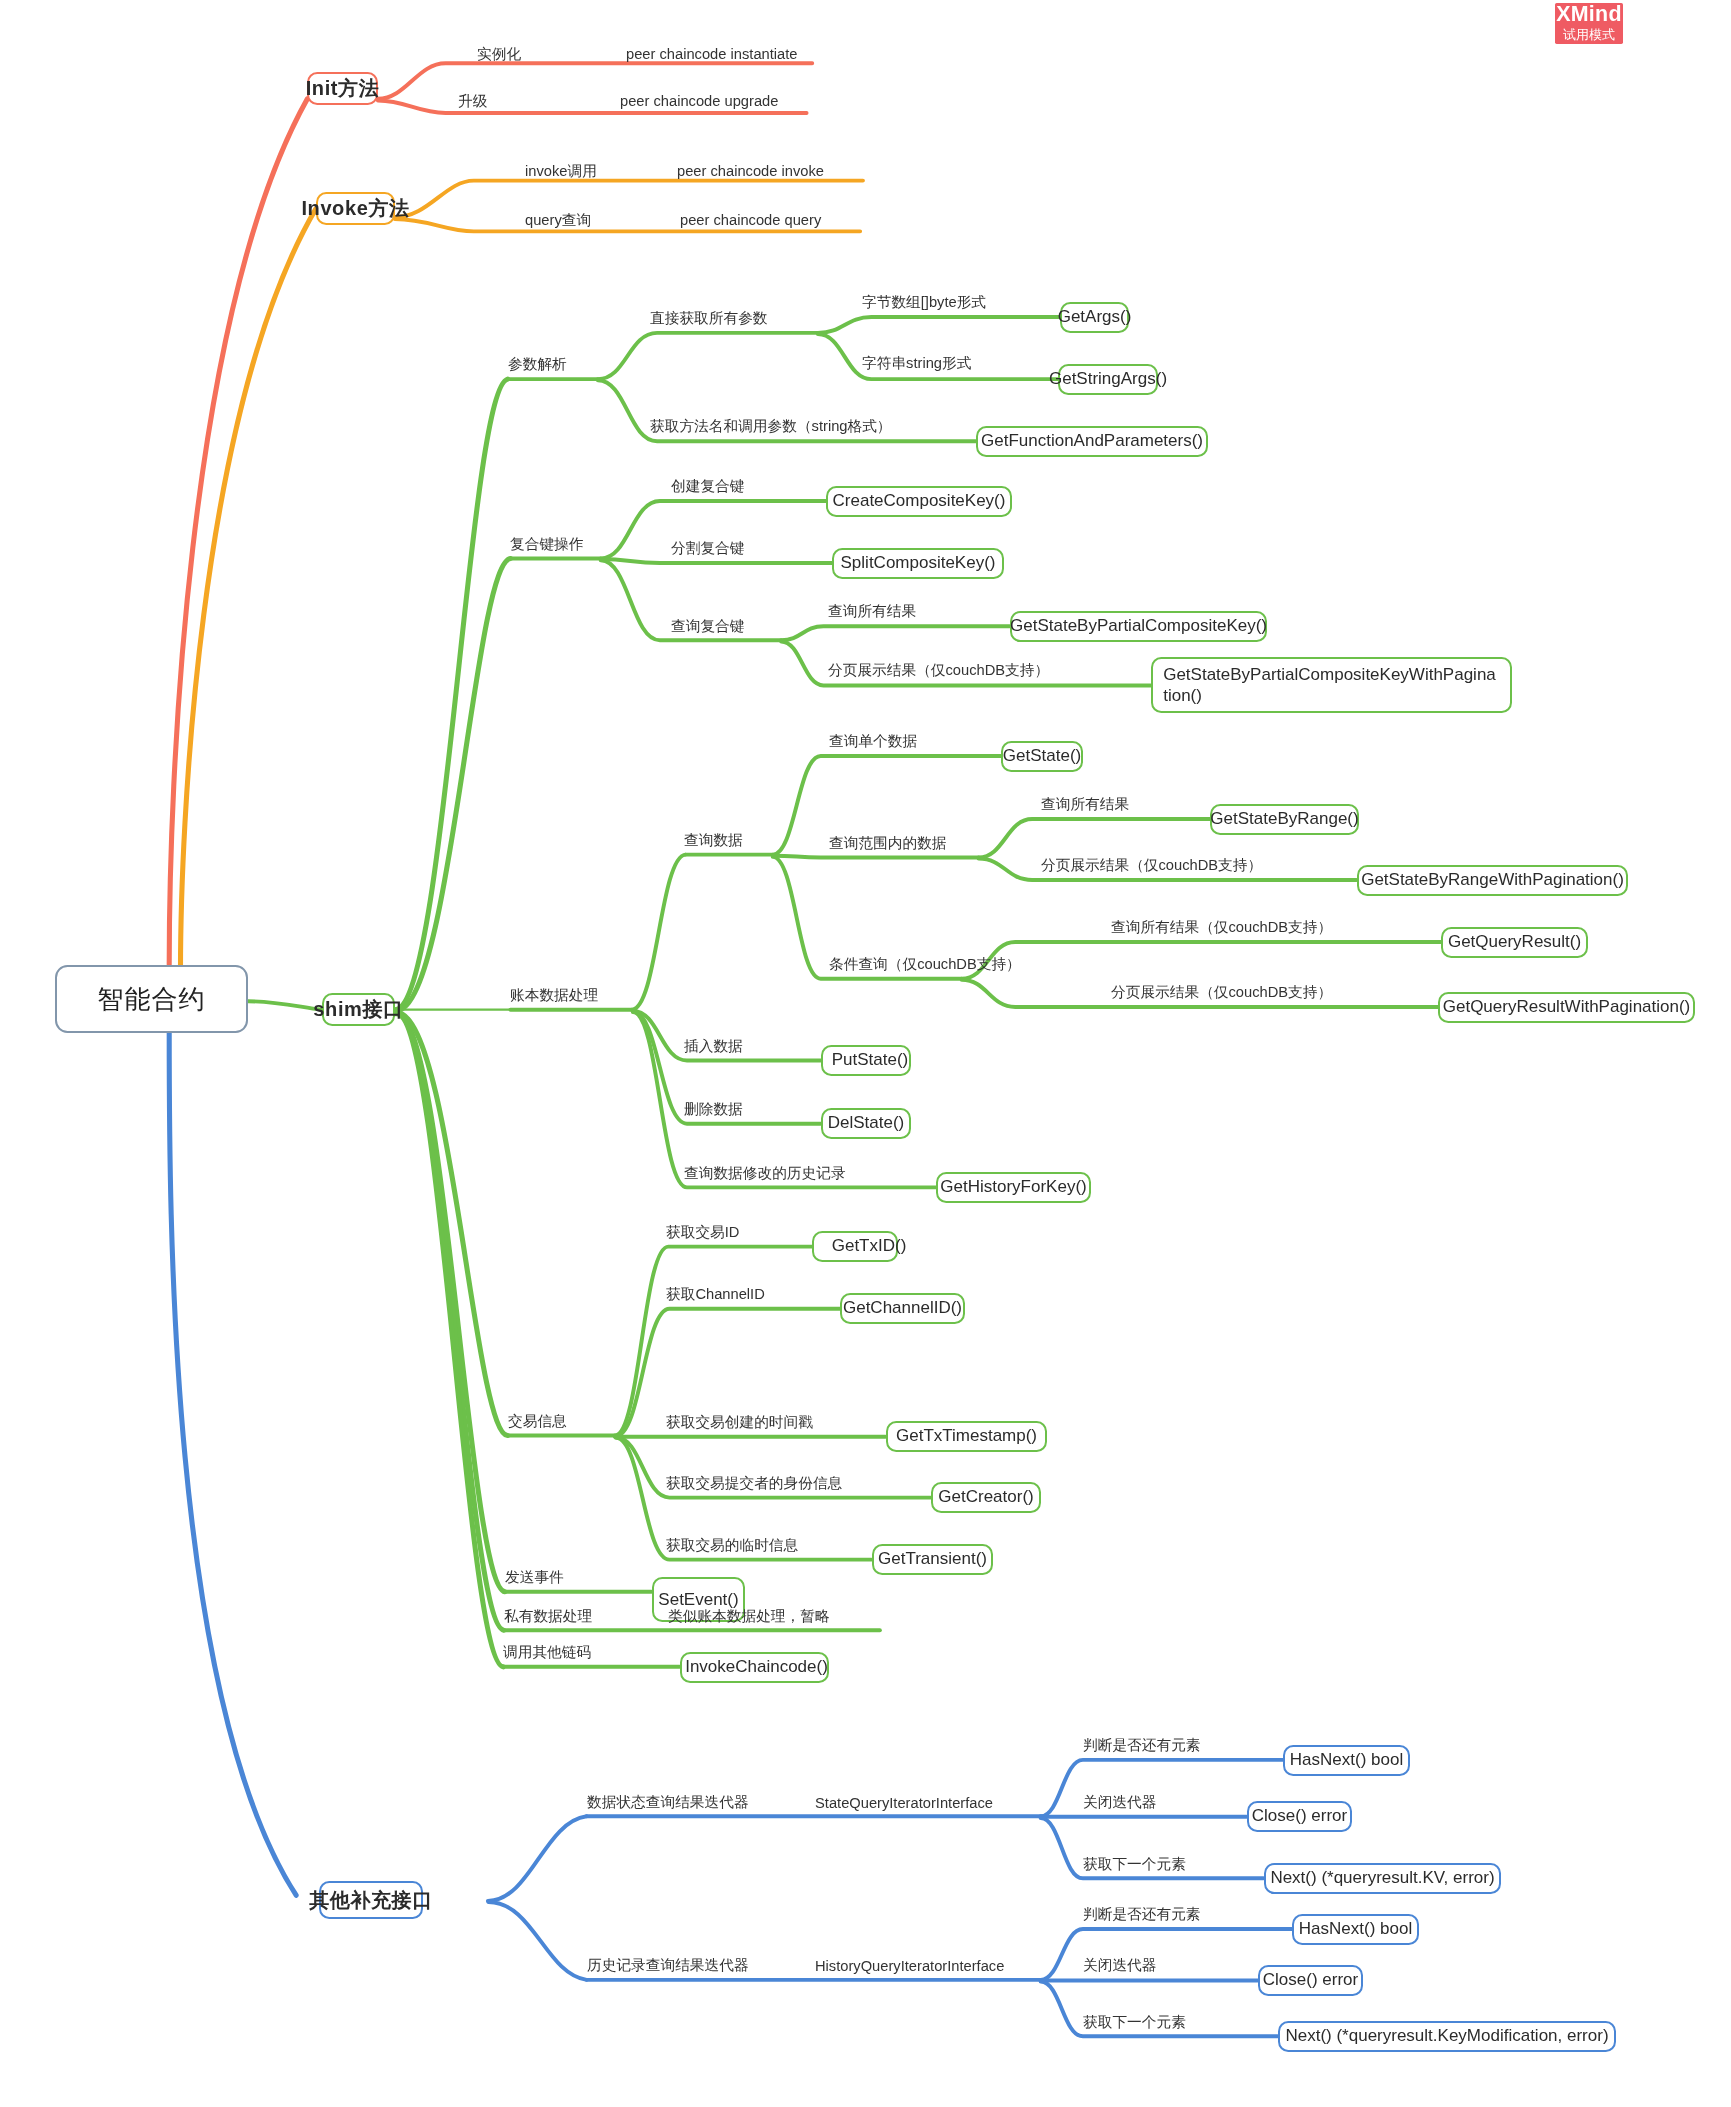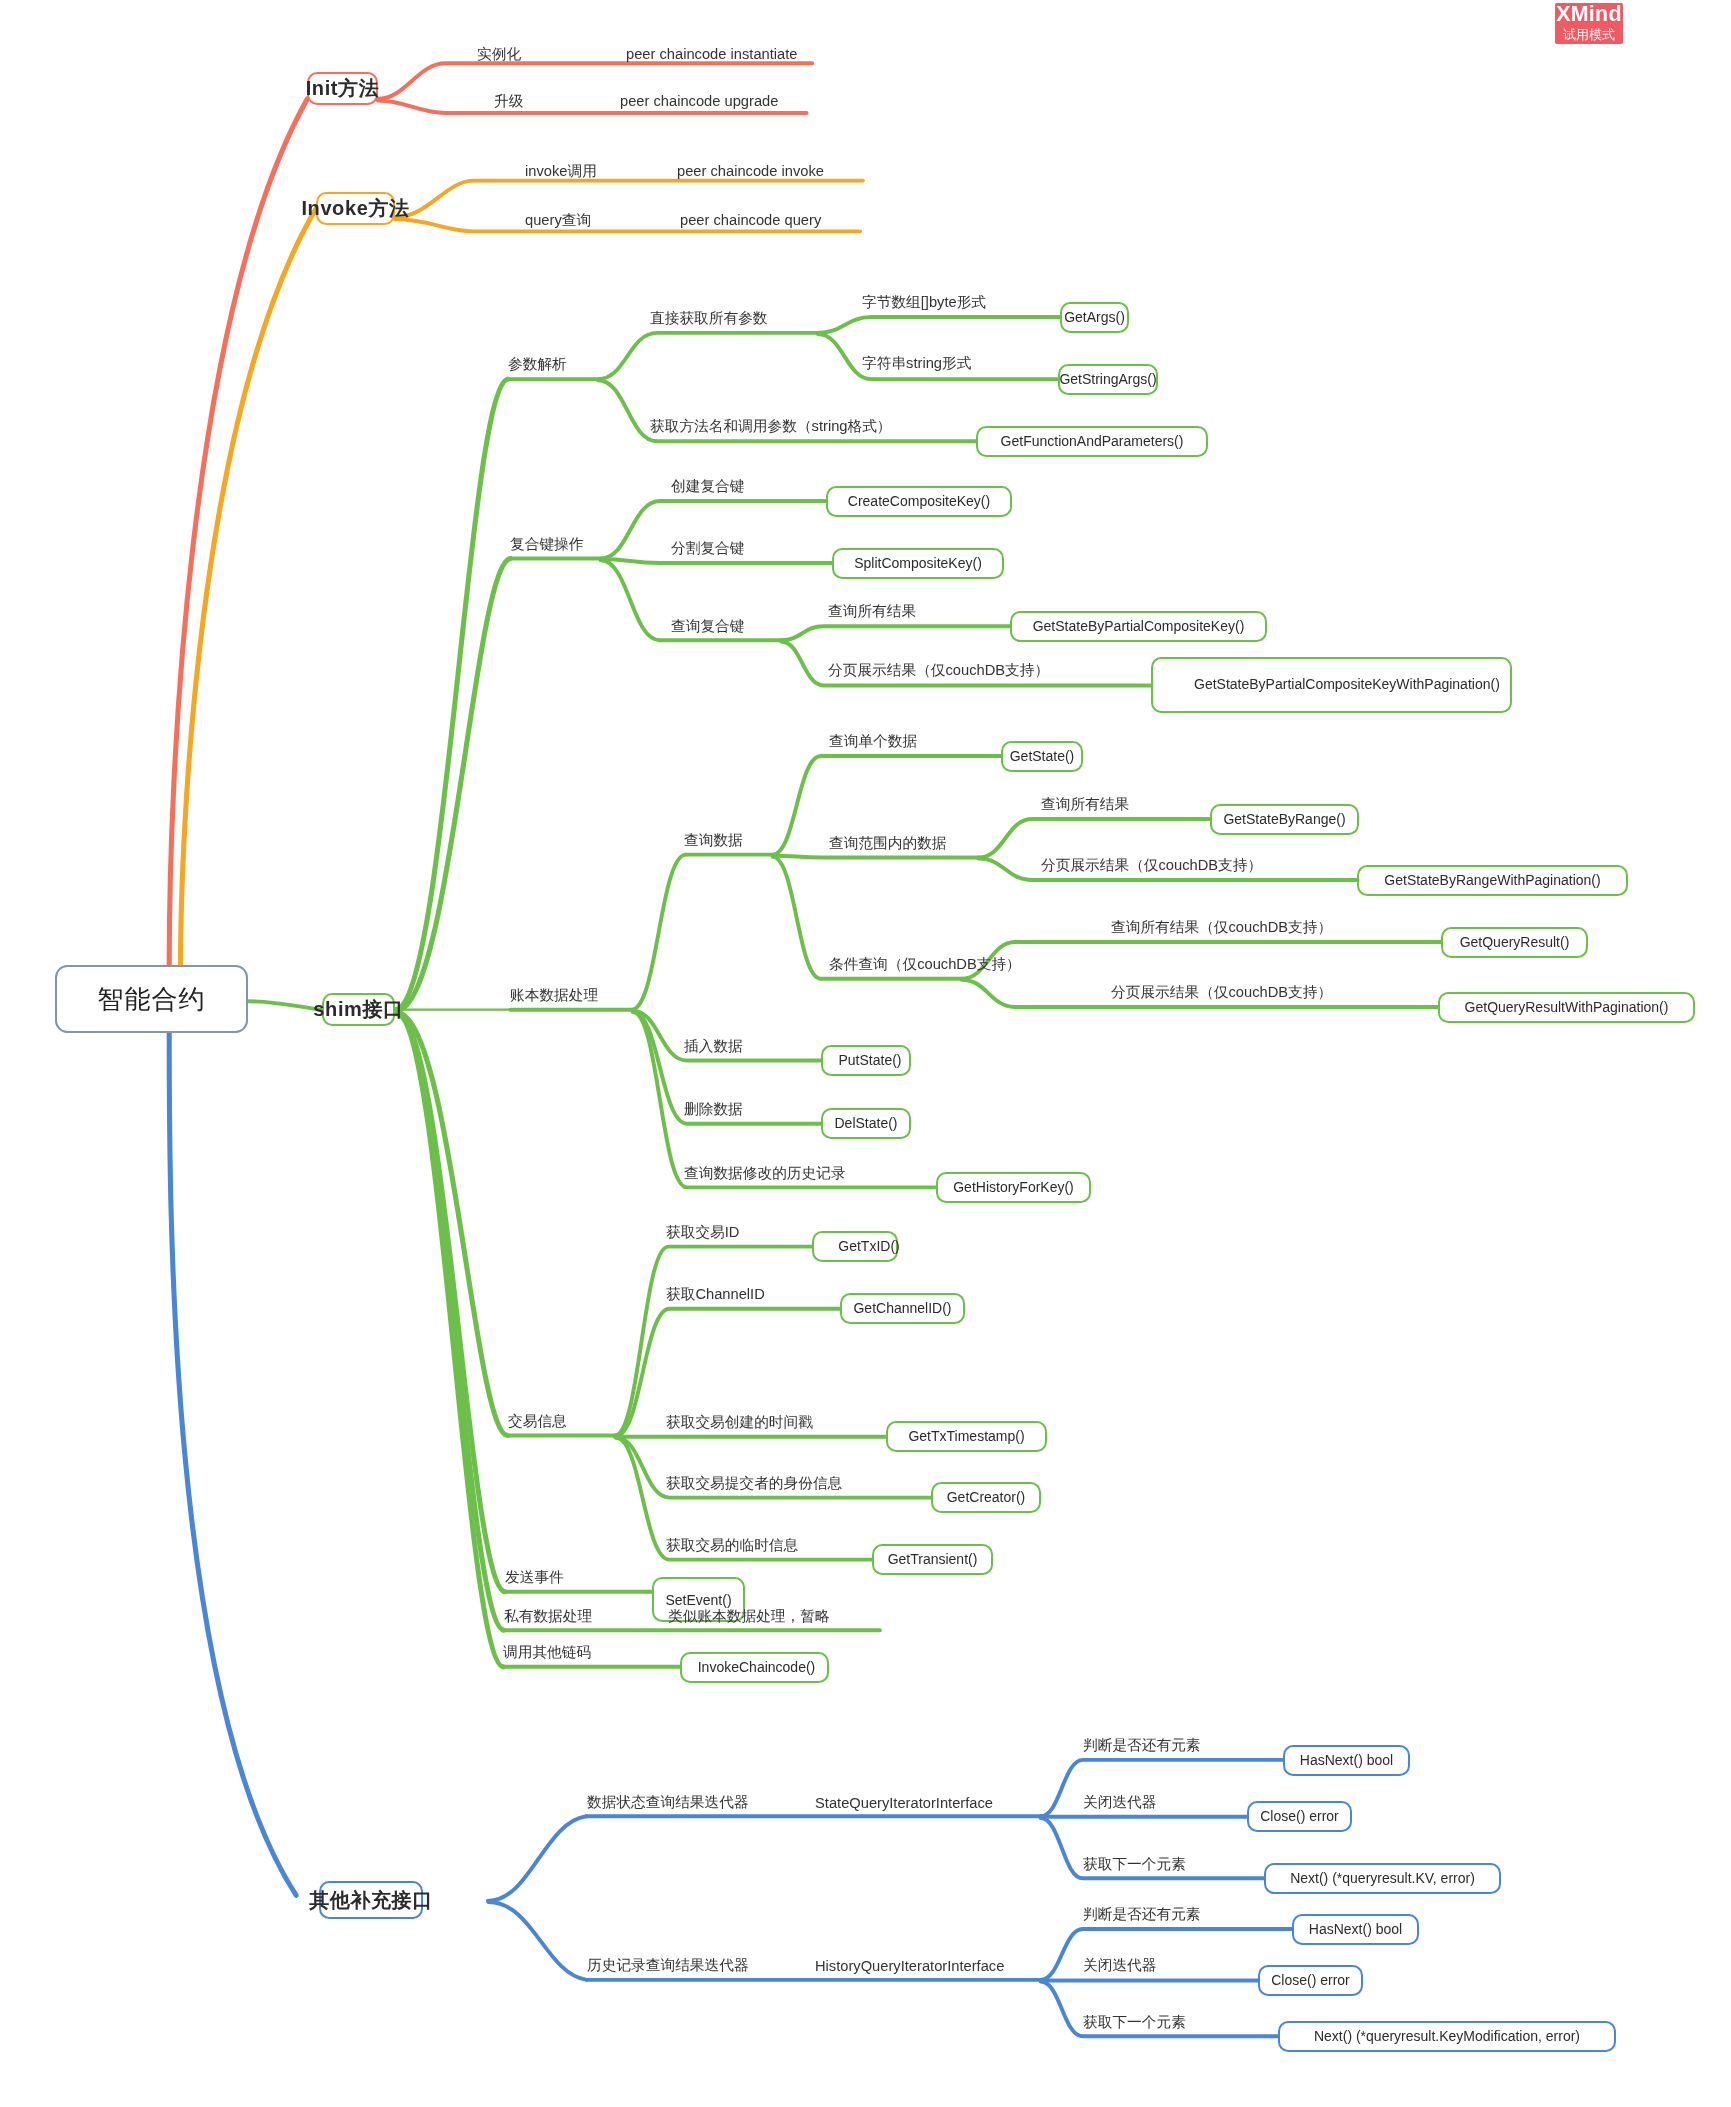--- a/index.html
+++ b/index.html
@@ -14,21 +14,21 @@
   
   .root{border-width:2.8px;border-color:#8296ab;border-radius:12.4px;font-size:26px;
         letter-spacing:1.1px;color:#222;}
   
   .l1{border-width:2.8px;font-size:20px;font-weight:bold;letter-spacing:0.6px;}
   .l1.red{border-color:#f5705a;}
   .l1.orange{border-color:#f5a623;}
   .l1.green{border-color:#6cc04a;}
   .l1.blue{border-color:#4a86d6;}
   
-  .leaf{border-width:2.3px;font-size:14px;padding:0 8px;}
+  .leaf{border-width:2.3px;font-size:17px;padding:0 8px;}
   .leaf.green{border-color:#6cc04a;}
   .leaf.blue{border-color:#4a86d6;}
   
   .plain{font-size:14.7px;color:#333;background:transparent;}
   
   .watermark{position:absolute;background:#ef5b63;color:#fff;display:flex;
              flex-direction:column;align-items:center;justify-content:center;
              border-radius:1.7px;}
   .watermark .wm-main{font-size:21.4px;font-weight:bold;letter-spacing:0.3px;line-height:1.05;}
   .watermark .wm-sub{font-size:13px;line-height:1.3;margin-top:1.1px;}
@@ -132,21 +132,21 @@
 
   <div class="node boxed l1 red" style="left:307px;top:72px;width:71px;height:33px;">
     <span>Init方法</span>
   </div>
   <div class="node plain" style="left:477px;top:44px;height:20.3px;">
     <span>实例化</span>
   </div>
   <div class="node plain" style="left:626px;top:44px;height:20.3px;">
     <span>peer chaincode instantiate</span>
   </div>
-  <div class="node plain" style="left:494px;top:91px;height:20.3px;font-family:Liberation Serif, serif;">
+  <div class="node plain" style="left:458px;top:91px;height:20.3px;font-family:Liberation Serif, serif;">
     <span>升级</span>
   </div>
   <div class="node plain" style="left:620px;top:91px;height:20.3px;">
     <span>peer chaincode upgrade</span>
   </div>
 
   <div class="node boxed l1 orange" style="left:316px;top:192px;width:79px;height:33px;">
     <span>Invoke方法</span>
   </div>
   <div class="node plain" style="left:525px;top:161px;height:20.3px;">

